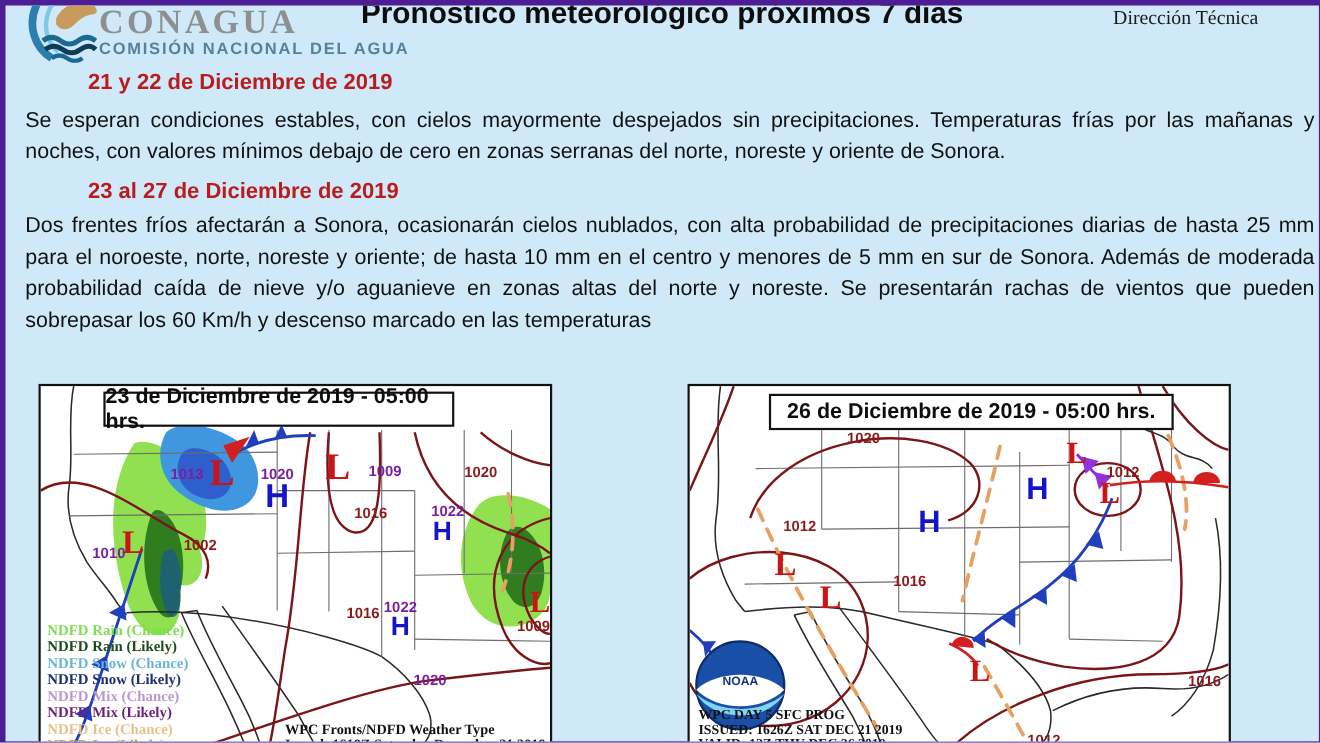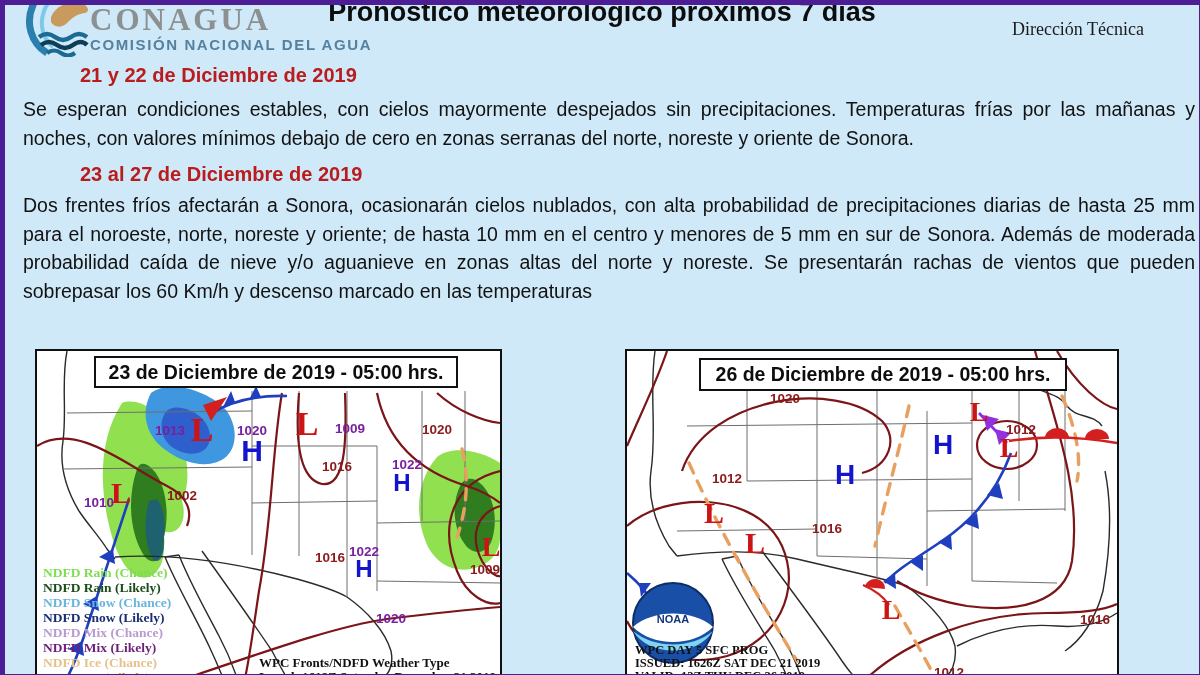--- a/index.html
+++ b/index.html
@@ -4,36 +4,36 @@
 <style>
   html,body{margin:0;padding:0;}
   body{width:1200px;height:675px;overflow:hidden;background:#cfe9f9;font-family:"Liberation Sans",sans-serif;}
   .page{position:relative;width:1194px;height:669px;border:5px solid #4c1d95;background:#cfe9f9;overflow:hidden;}
   
   .logo{position:absolute;left:12px;top:-10px;width:270px;height:62px;}
   .logo-text{position:absolute;left:85px;top:0px;}
   .logo-name{font-family:"Liberation Serif",serif;font-weight:bold;font-size:31px;letter-spacing:3px;color:#8d9091;line-height:30px;}
   .logo-tagline{font-size:15px;letter-spacing:1.6px;color:#55809e;margin-top:1px;font-weight:bold;}
   .page-title{position:absolute;left:0;top:-7px;width:100%;text-align:center;font-size:27px;font-weight:bold;color:#0d0d0d;line-height:28px;}
-  .dept{position:absolute;right:55px;top:14px;font-family:"Liberation Serif",serif;font-size:18px;color:#1a1a1a;}
+  .dept{position:absolute;right:55px;top:1px;font-family:"Liberation Serif",serif;font-size:18px;color:#1a1a1a;}
   
   .sec-heading{font-size:20px;font-weight:bold;color:#b91c1c;margin:0 0 0 75px;}
   .h1{position:absolute;top:59px;}
   .p1{position:absolute;top:90px;}
   .h2{position:absolute;top:158px;}
   .p2{position:absolute;top:186px;}
   .body-par{left:0;margin:0 4px 0 18px;font-size:19.5px;line-height:28.5px;color:#121212;text-align:justify;}
   .maps-title{position:absolute;top:310px;width:100%;text-align:center;font-size:21px;font-weight:bold;color:#0d0d0d;}
   
   .map{position:absolute;top:344px;background:#ffffff;border:2px solid #111;box-sizing:border-box;overflow:hidden;}
   .map-left{left:30px;width:467px;height:331px;}
   .map-right{left:620px;width:494px;height:331px;}
   .map svg{position:absolute;left:0;top:0;}
   .banner{position:absolute;background:#fff;border:2px solid #111;display:flex;align-items:center;justify-content:center;font-weight:bold;color:#0d0d0d;box-sizing:border-box;}
-  .banner-left{left:57px;top:5px;width:364px;height:32px;font-size:19.5px;}
+  .banner-left{left:57px;top:5px;width:319px;height:32px;font-size:19.5px;}
   .banner-right{left:72px;top:7px;width:368px;height:33px;font-size:19.5px;}
   
   .stateline{stroke:#6e6e6e;stroke-width:1;fill:none;}
   .coast{stroke:#2a2a2a;stroke-width:1.4;fill:none;}
   .isobar{stroke:#7b1518;stroke-width:2.2;fill:none;}
   .front-cold{stroke:#1f3fbf;stroke-width:2.6;fill:none;}
   .front-warm{stroke:#d41f1f;stroke-width:2.4;fill:none;}
   .front-occ{stroke:#8a2be2;stroke-width:2.6;fill:none;}
   .tri-cold{fill:#1f3fbf;}
   .tri-occ{fill:#9132e0;}

